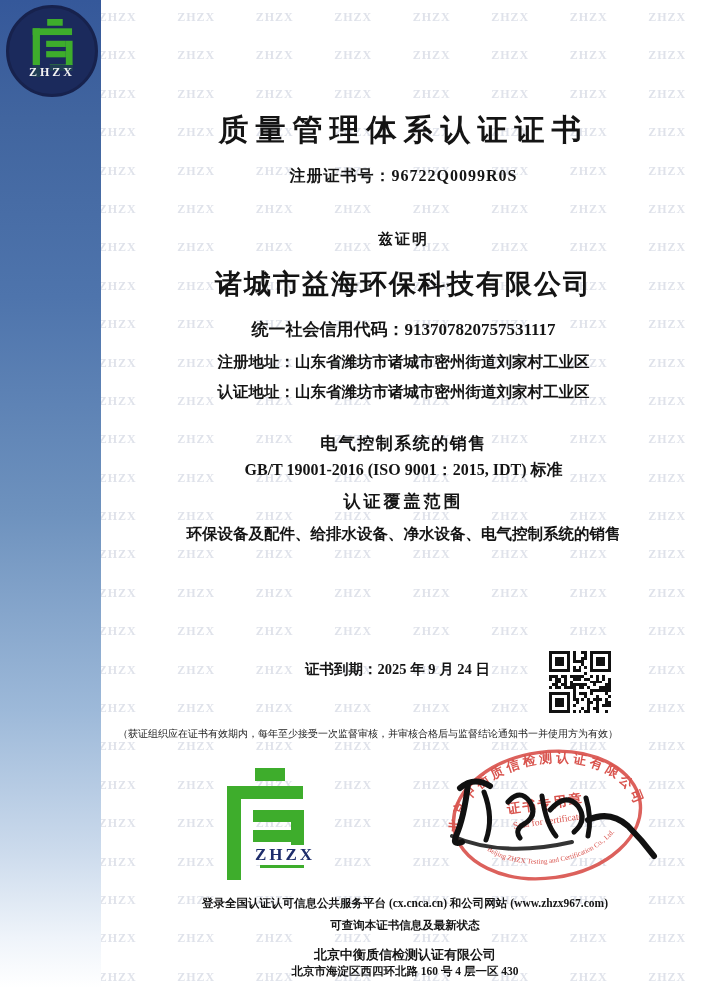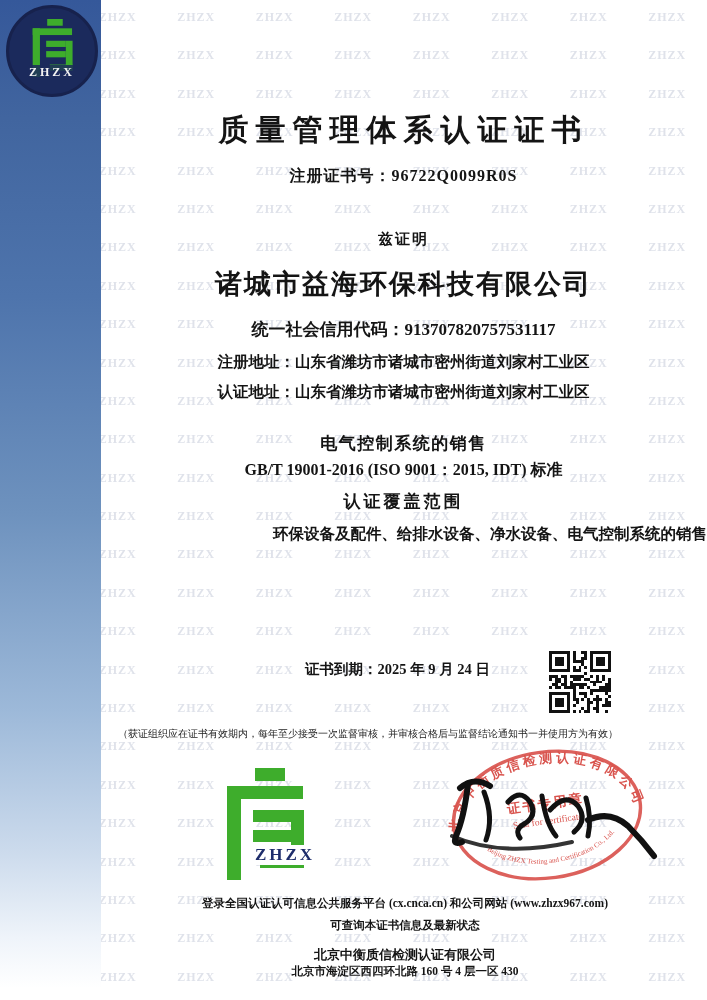--- a/index.html
+++ b/index.html
@@ -43,21 +43,21 @@
   .title{top:110px;font-size:30px;font-weight:bold;letter-spacing:7px;}
   .reg-line{top:166px;font-size:16px;font-weight:bold;letter-spacing:1px;}
   .certify-line{top:230px;font-size:15px;font-weight:bold;letter-spacing:2px;}
   .company-line{top:266px;font-size:27px;font-weight:bold;letter-spacing:2px;}
   .credit-line{top:318px;font-size:17px;font-weight:bold;}
   .addr1-line{top:352px;font-size:15.5px;font-weight:bold;}
   .addr2-line{top:382px;font-size:15.5px;font-weight:bold;}
   .conform-line{top:432px;font-size:17px;font-weight:bold;letter-spacing:1.5px;}
   .standard-line{top:460px;font-size:16px;font-weight:bold;}
   .scope-title-line{top:490px;font-size:17px;font-weight:bold;letter-spacing:3px;}
-  .scope-line{top:524px;font-size:15.5px;font-weight:bold;text-align:right;}
+  .scope-line{top:524px;font-size:15.5px;font-weight:bold;}
   
   .dates{
     position:absolute;left:305px;top:658px;z-index:3;text-align:left;
     font-size:14.5px;font-weight:bold;line-height:23px;white-space:nowrap;
   }
   .qr{position:absolute;left:549px;top:651px;width:62px;height:62px;z-index:3;background:#fff;}
   .qr svg{width:62px;height:62px;display:block;}
   
   .notice{
     position:absolute;left:30px;width:676px;top:727px;z-index:3;text-align:center;

